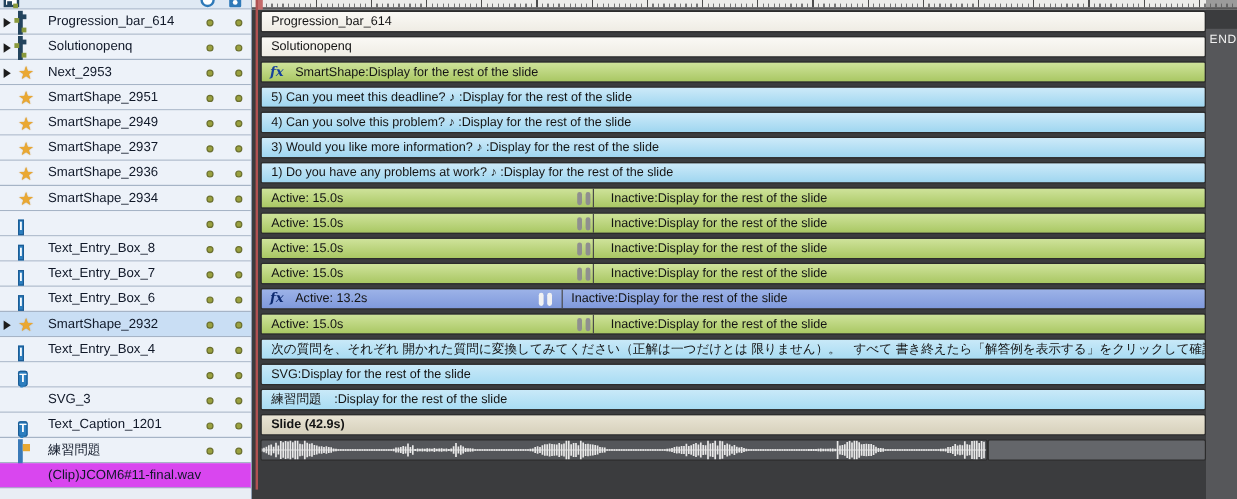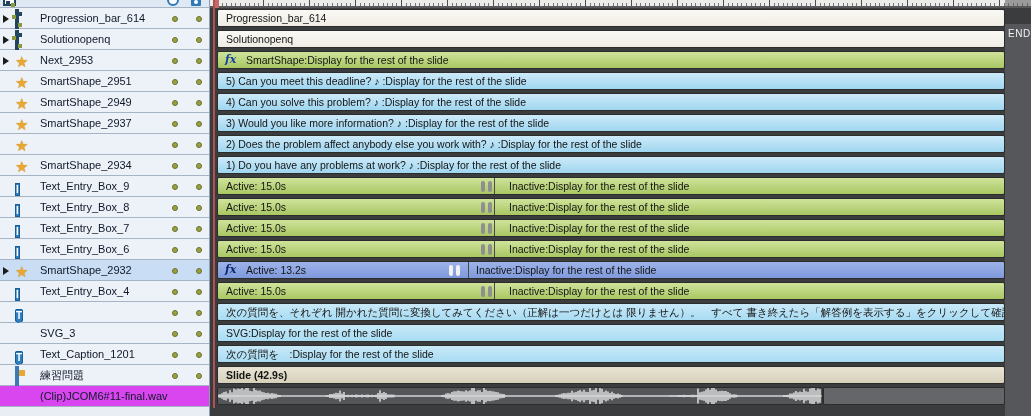--- a/index.html
+++ b/index.html
@@ -149,32 +149,32 @@
           <span class="dot c2"></span>
         </div>
         <div class="layer-row">
           <span class="l-icon"><span class="icon-star">★</span></span>
           <span class="layer-label">SmartShape_2937</span>
           <span class="dot c1"></span>
           <span class="dot c2"></span>
         </div>
         <div class="layer-row">
           <span class="l-icon"><span class="icon-star">★</span></span>
+          <span class="layer-label">SmartShape_2936</span>
           <span class="dot c1"></span>
           <span class="dot c2"></span>
         </div>
         <div class="layer-row">
           <span class="l-icon"><span class="icon-star">★</span></span>
           <span class="layer-label">SmartShape_2934</span>
           <span class="dot c1"></span>
           <span class="dot c2"></span>
         </div>
         <div class="layer-row">
           <span class="l-icon"><span class="icon-teb">I</span></span>
-          <span class="layer-label">Text_Entry_Box_9</span>
           <span class="dot c1"></span>
           <span class="dot c2"></span>
         </div>
         <div class="layer-row">
           <span class="l-icon"><span class="icon-teb">I</span></span>
           <span class="layer-label">Text_Entry_Box_8</span>
           <span class="dot c1"></span>
           <span class="dot c2"></span>
         </div>
         <div class="layer-row">
@@ -266,25 +266,20 @@
             <span class="txt">4) Can you solve this problem? ♪ :Display for the rest of the slide</span>
           </div>
         </div>
         <div class="track-row">
           <div class="bar bar-blue">
             <span class="txt">3) Would you like more information? ♪ :Display for the rest of the slide</span>
           </div>
         </div>
         <div class="track-row">
           <div class="bar bar-blue">
-            <span class="txt">2) Does the problem affect anybody else you work with? ♪ :Display for the rest of the slide</span>
-          </div>
-        </div>
-        <div class="track-row">
-          <div class="bar bar-blue">
             <span class="txt">1) Do you have any problems at work? ♪ :Display for the rest of the slide</span>
           </div>
         </div>
         <div class="track-row">
           <div class="bar bar-green">
             <span class="txt">Active: 15.0s</span>
             <span class="pause" style="left: 263px;">
               <i class="p1"></i>
               <i class="p2"></i>
             </span>
@@ -353,21 +348,21 @@
             <span class="txt">次の質問を、それぞれ 開かれた質問に変換してみてください（正解は一つだけとは 限りません）。　すべて 書き終えたら「解答例を表示する」をクリックして確認しましょう。　:Display for the rest of the ...</span>
           </div>
         </div>
         <div class="track-row">
           <div class="bar bar-lightblue">
             <span class="txt">SVG:Display for the rest of the slide</span>
           </div>
         </div>
         <div class="track-row">
           <div class="bar bar-lightblue">
-            <span class="txt">次の質問を　:Display for the rest of the slide</span>
+            <span class="txt">練習問題　:Display for the rest of the slide</span>
           </div>
         </div>
         <div class="track-row">
           <div class="bar bar-slide">
             <span class="txt">Slide (42.9s)</span>
           </div>
         </div>
         <div class="track-row">
           <div class="bar bar-wave"><svg width="604" height="16">
               <line x1="0" x2="604" y1="8" y2="8" stroke="#d8d8d8" stroke-width="1"></line>

